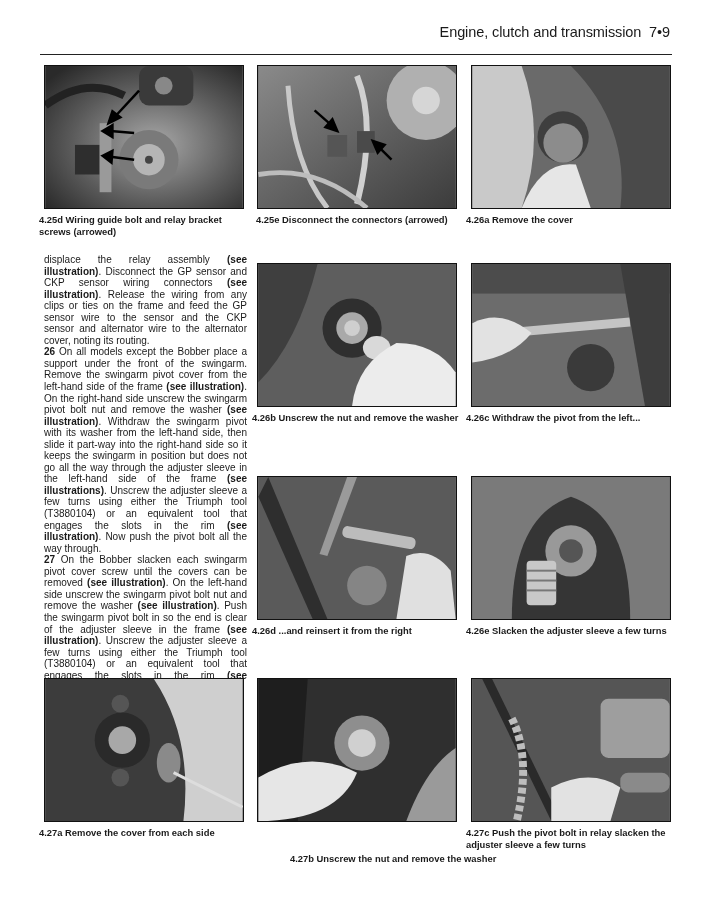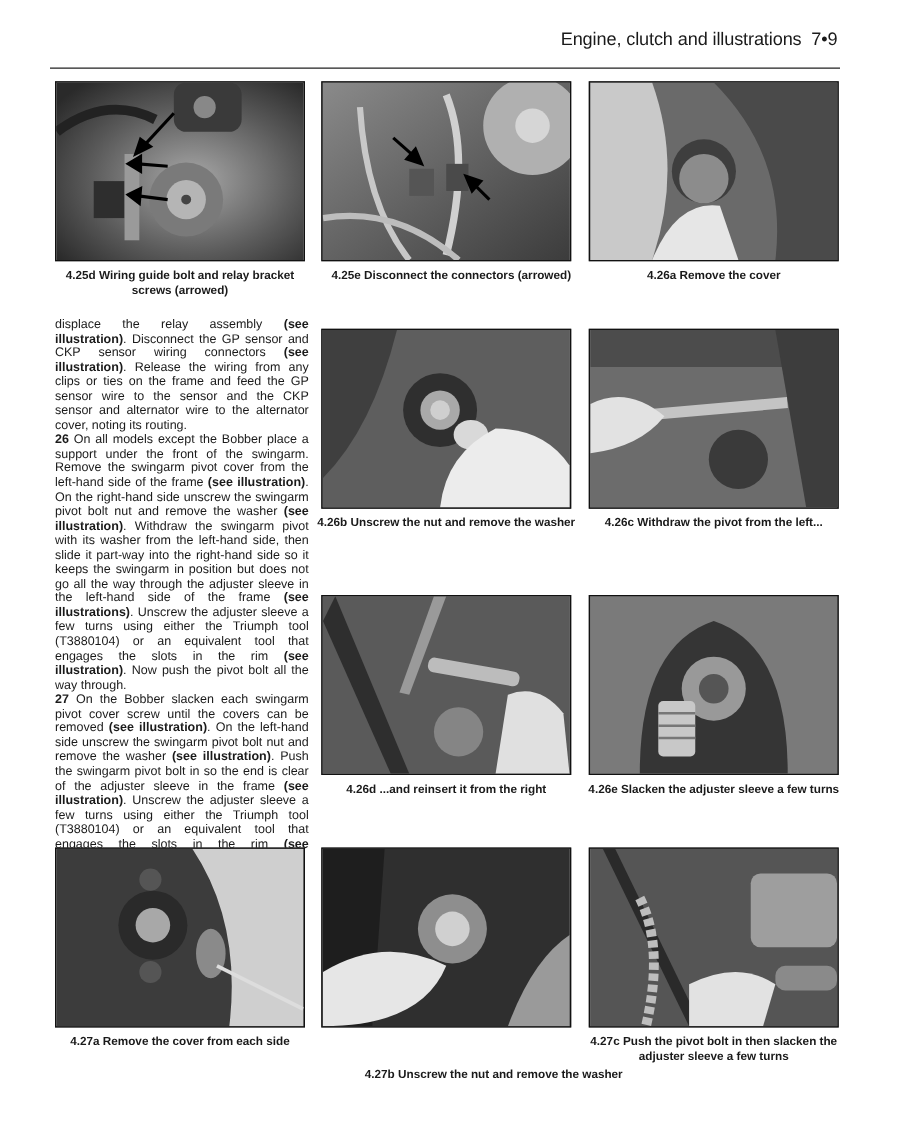--- a/index.html
+++ b/index.html
@@ -14,37 +14,37 @@
   .header-title {
     position: absolute; right: 2px; top: 2px; font-size: 14.5px; color: #1a1a1a;
     letter-spacing: -0.1px;
   }
   .photo {
     position: absolute; width: 200px; height: 144px; border: 1.5px solid #111;
     box-sizing: border-box; overflow: hidden; background: #6e6e6e;
   }
   .photo svg { width: 100%; height: 100%; display: block; }
   .caption {
-    position: absolute; width: 210px; text-align: center; font-size: 9.4px;
+    position: absolute; width: 210px; text-align: left; font-size: 9.4px;
     font-weight: bold; line-height: 11.5px; color: #1a1a1a;
   }
   .body-text {
     position: absolute; left: 44px; top: 254px; width: 203px; font-size: 10px;
     line-height: 11.55px; text-align: justify; color: #1a1a1a;
   }
   .body-text p { margin: 0; }
   .body-text b { font-weight: bold; }
   .body-text .num { font-weight: bold; }
 </style>
 </head>
 <body>
 
 <div class="header">
   <span class="header-title">
-    <span>Engine, clutch and illustrations</span>&nbsp;&nbsp;<span>7•9</span>
+    <span>Engine, clutch and transmission</span>&nbsp;&nbsp;<span>7•9</span>
   </span>
 </div>
 
 <div class="photo" style="left:44px; top:65px;">
   <svg viewBox="0 0 200 144">
     <defs>
       <radialGradient id="g1" cx="0.55" cy="0.55" r="0.7">
         <stop offset="0" stop-color="#a8a8a8"></stop>
           <stop offset="0.6" stop-color="#5a5a5a"></stop>
           <stop offset="1" stop-color="#2a2a2a"></stop>
@@ -197,13 +197,13 @@
     <rect width="200" height="144" fill="#555"></rect>
     <path d="M20 0 L90 144 L80 144 L10 0 Z" fill="#2a2a2a"></path>
     <path d="M40 40 Q60 80 45 144" stroke="#bdbdbd" stroke-width="8" fill="none" stroke-dasharray="6 3"></path>
     <rect x="130" y="20" width="70" height="60" rx="8" fill="#9e9e9e"></rect>
     <path d="M80 110 Q120 90 150 110 L140 144 L80 144 Z" fill="#e2e2e2"></path>
     <rect x="150" y="95" width="50" height="20" rx="8" fill="#8a8a8a"></rect>
   </svg>
 </div>
 <div class="caption" style="left:39px; top:827px;">4.27a Remove the cover from each side</div>
 <div class="caption" style="left:252px; top:853px;margin-left:38px;">4.27b Unscrew the nut and remove the washer</div>
-<div class="caption" style="left:466px; top:827px;">4.27c Push the pivot bolt in then slacken the adjuster sleeve a few turns</div>
+<div class="caption" style="left:466px; top:827px;">4.27c Push the pivot bolt in relay slacken the adjuster sleeve a few turns</div>
 
 </body></html>

